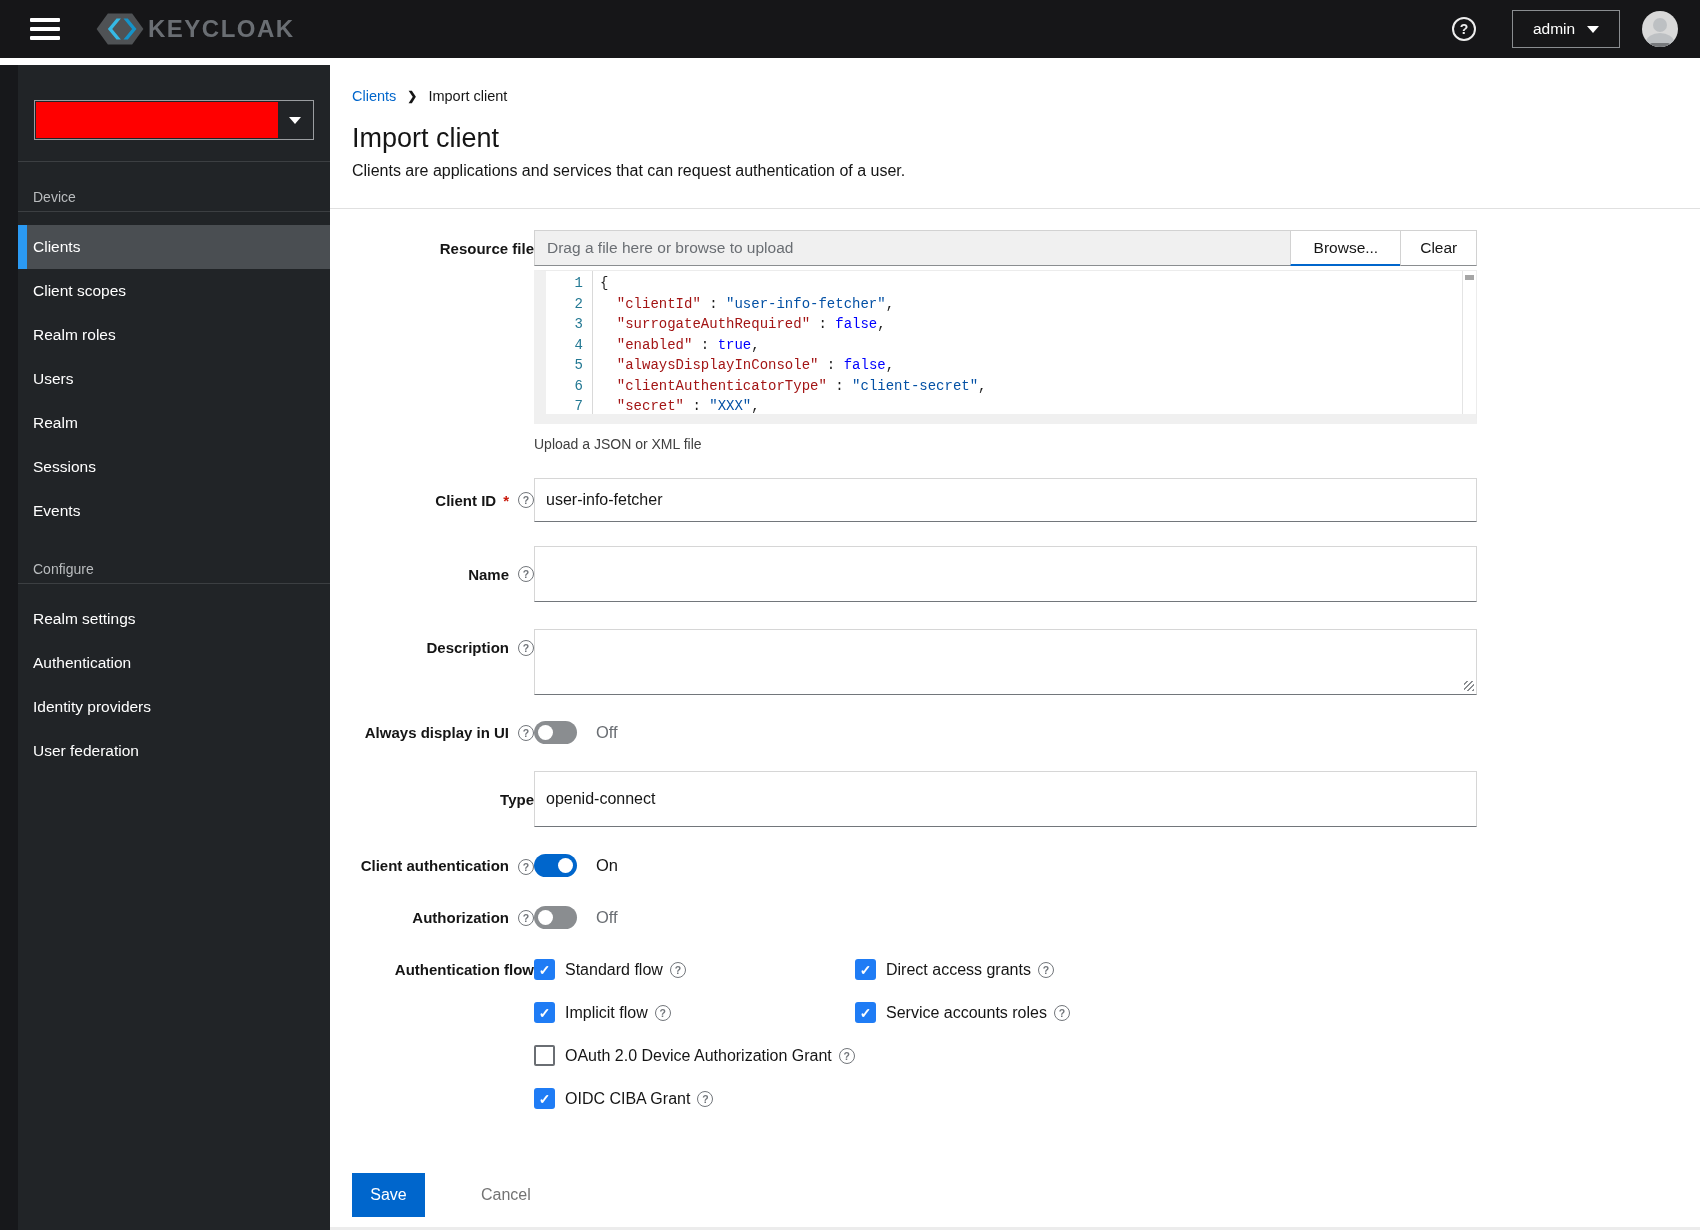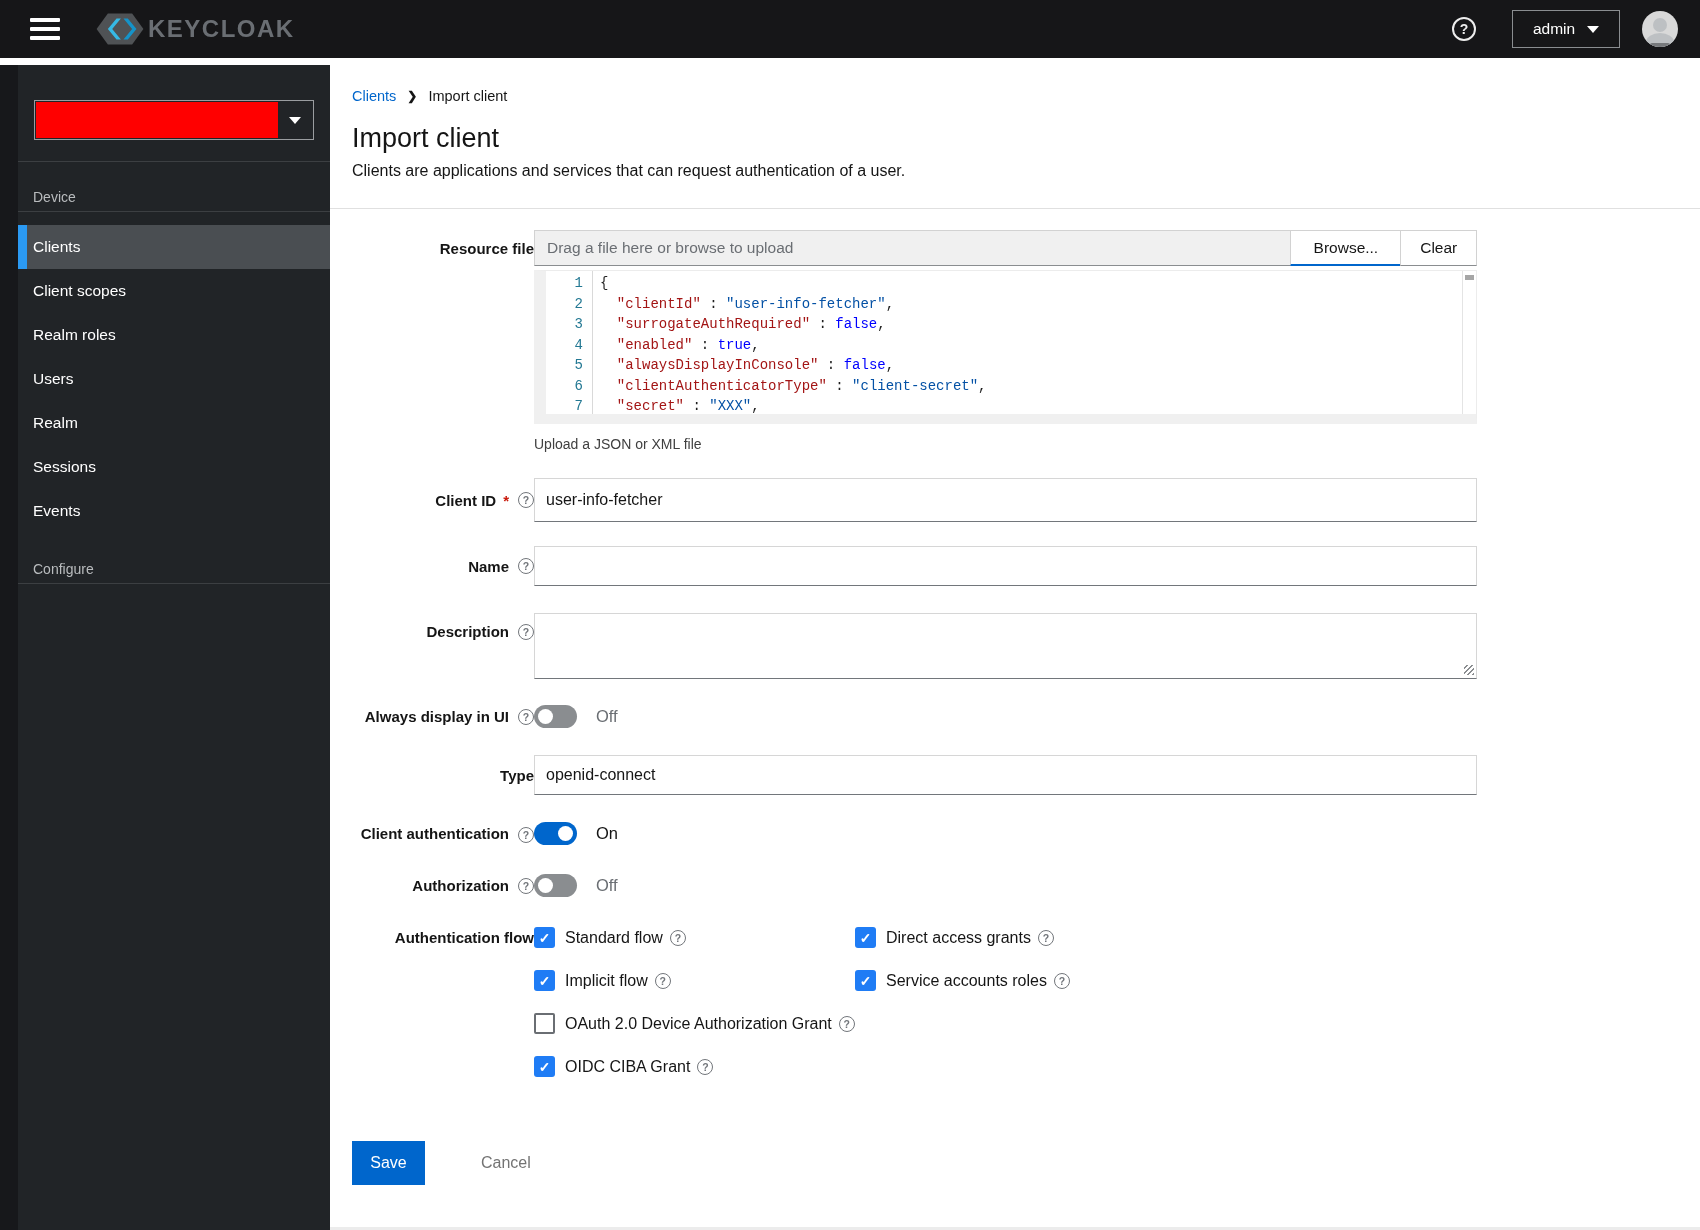--- a/index.html
+++ b/index.html
@@ -68,21 +68,21 @@
   .code-lines{flex:1;border-left:1px solid #d9d9d9;padding:2px 0 0 7px;font-family:"Liberation Mono",monospace;font-size:14px;line-height:20.5px;white-space:pre;overflow:hidden;color:#1e1e1e;}
   .tk-key{color:#a31515;}
   .tk-str{color:#0451a5;}
   .tk-kw{color:#0000ff;}
   .tk-plain,.tk-punc{color:#1e1e1e;}
   .vscroll{width:14px;flex:none;border-left:1px solid #e4e4e4;position:relative;}
   .vscroll .thumb{position:absolute;top:4px;left:2px;width:9px;height:5px;background:#a6a6a6;cursor:pointer;}
   .upload-helper{margin-top:12px;font-size:14px;color:#404040;}
 
   .txt{width:943px;height:44px;border:1px solid #d6d6d6;border-bottom-color:#72767b;padding:0 11px;font-size:16px;color:#151515;background:#fff;font-family:"Liberation Sans",sans-serif;}
-  .txt.h40{height:40px;}
+  .txt.h40{height:56px;}
   .ta-wrap{position:relative;width:943px;}
   textarea.txt{height:66px;padding-top:9px;resize:none;display:block;}
   .ta-wrap::after{content:"";position:absolute;right:3px;bottom:4px;width:10px;height:10px;background:repeating-linear-gradient(135deg,transparent 0 2px,#8a8d90 2px 3.5px);pointer-events:none;}
 
   .toggle{width:43px;height:23px;border-radius:12px;background:#8a8d90;position:relative;display:inline-block;flex:none;cursor:pointer;}
   .toggle .knob{position:absolute;top:4px;left:4px;width:15px;height:15px;border-radius:50%;background:#fff;}
   .toggle.on{background:#0066cc;}
   .toggle.on .knob{left:auto;right:4px;}
   .toggle-row{display:flex;align-items:center;gap:19px;}
   .state-off{font-size:16.5px;color:#6a6e73;}
@@ -161,20 +161,26 @@
           <li class="nav-item current">Clients</li>
           <li class="nav-item">Client scopes</li>
           <li class="nav-item">Realm roles</li>
           <li class="nav-item">Users</li>
           <li class="nav-item">Realm</li>
           <li class="nav-item">Sessions</li>
           <li class="nav-item">Events</li>
         </ul>
         <div class="nav-section-title">Configure</div>
         <div class="nav-divider"></div>
+        <ul class="nav-list">
+          <li class="nav-item">Realm settings</li>
+          <li class="nav-item">Authentication</li>
+          <li class="nav-item">Identity providers</li>
+          <li class="nav-item">User federation</li>
+        </ul>
       </nav>
   </div>
 
   <div class="main">
     <div class="crumbs" id="crumbs">
         <span class="crumb-link">Clients</span>
         <span class="crumb-sep">❯</span>
         <span class="crumb-current">Import client</span>
       </div>
 

